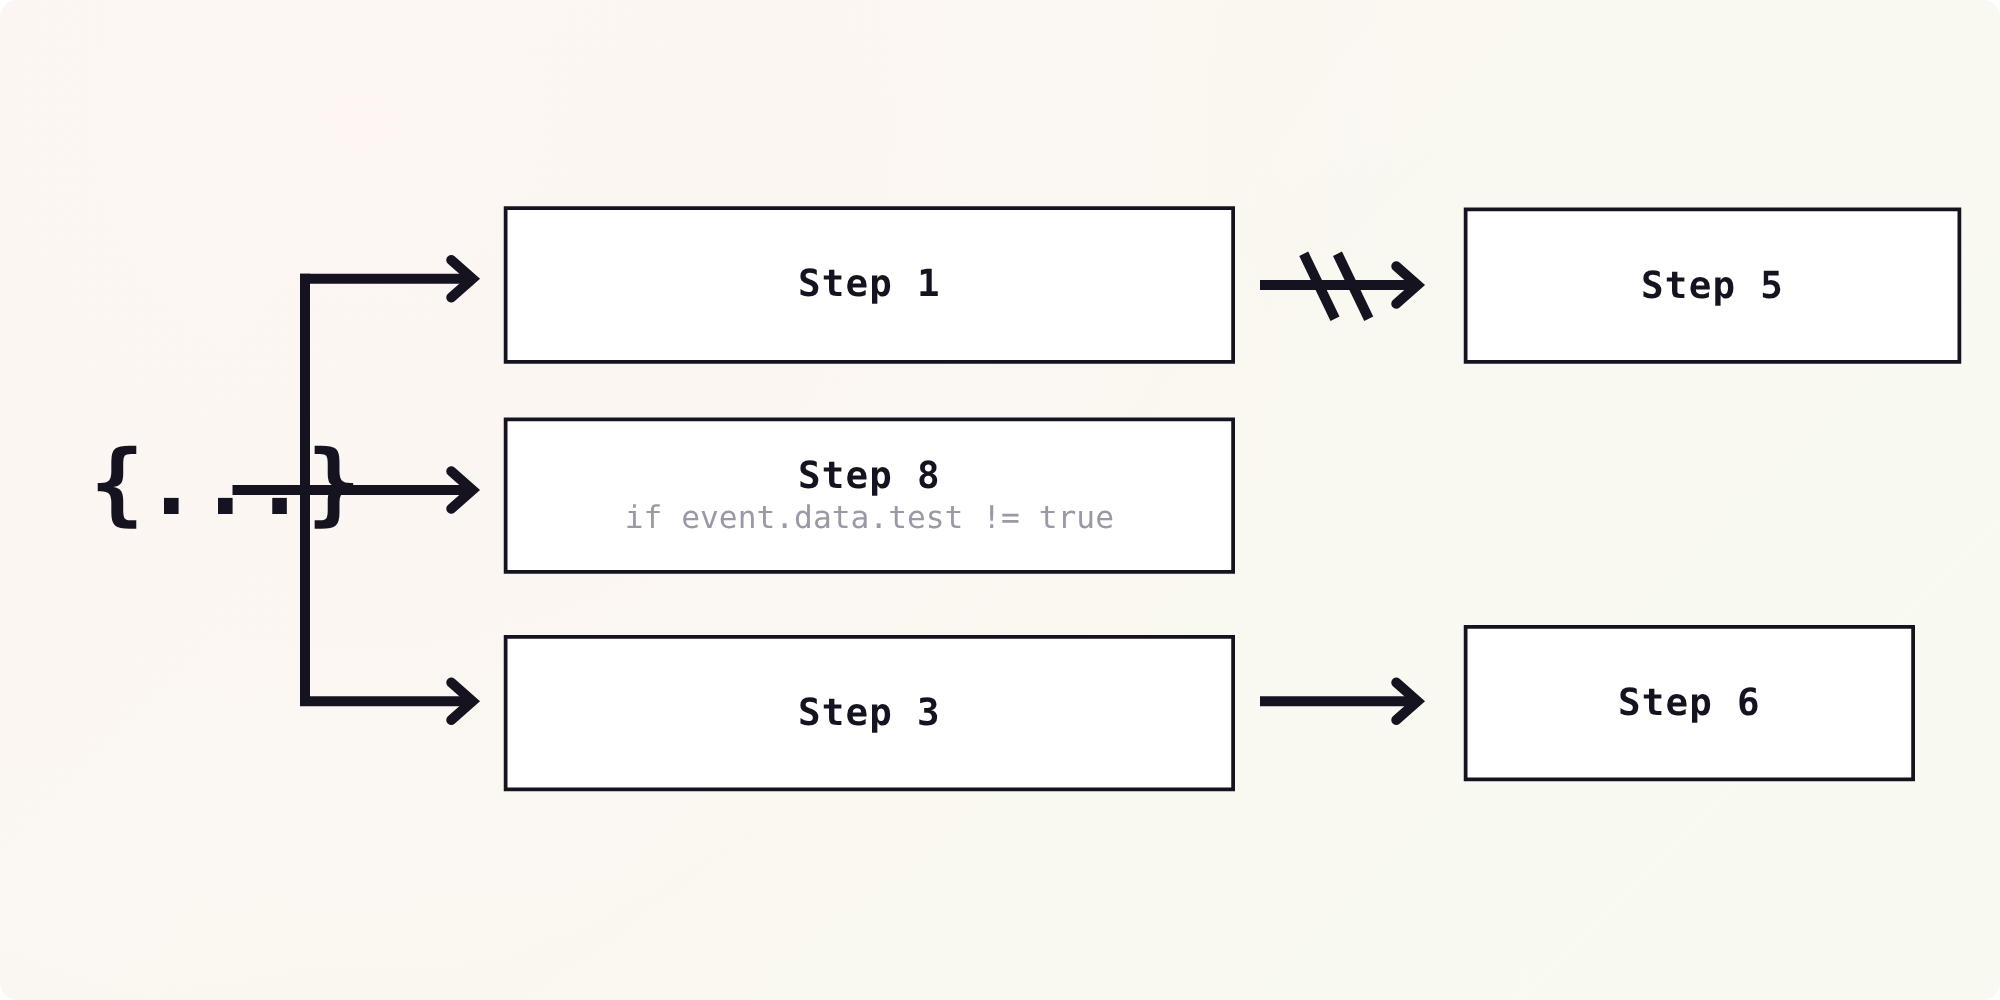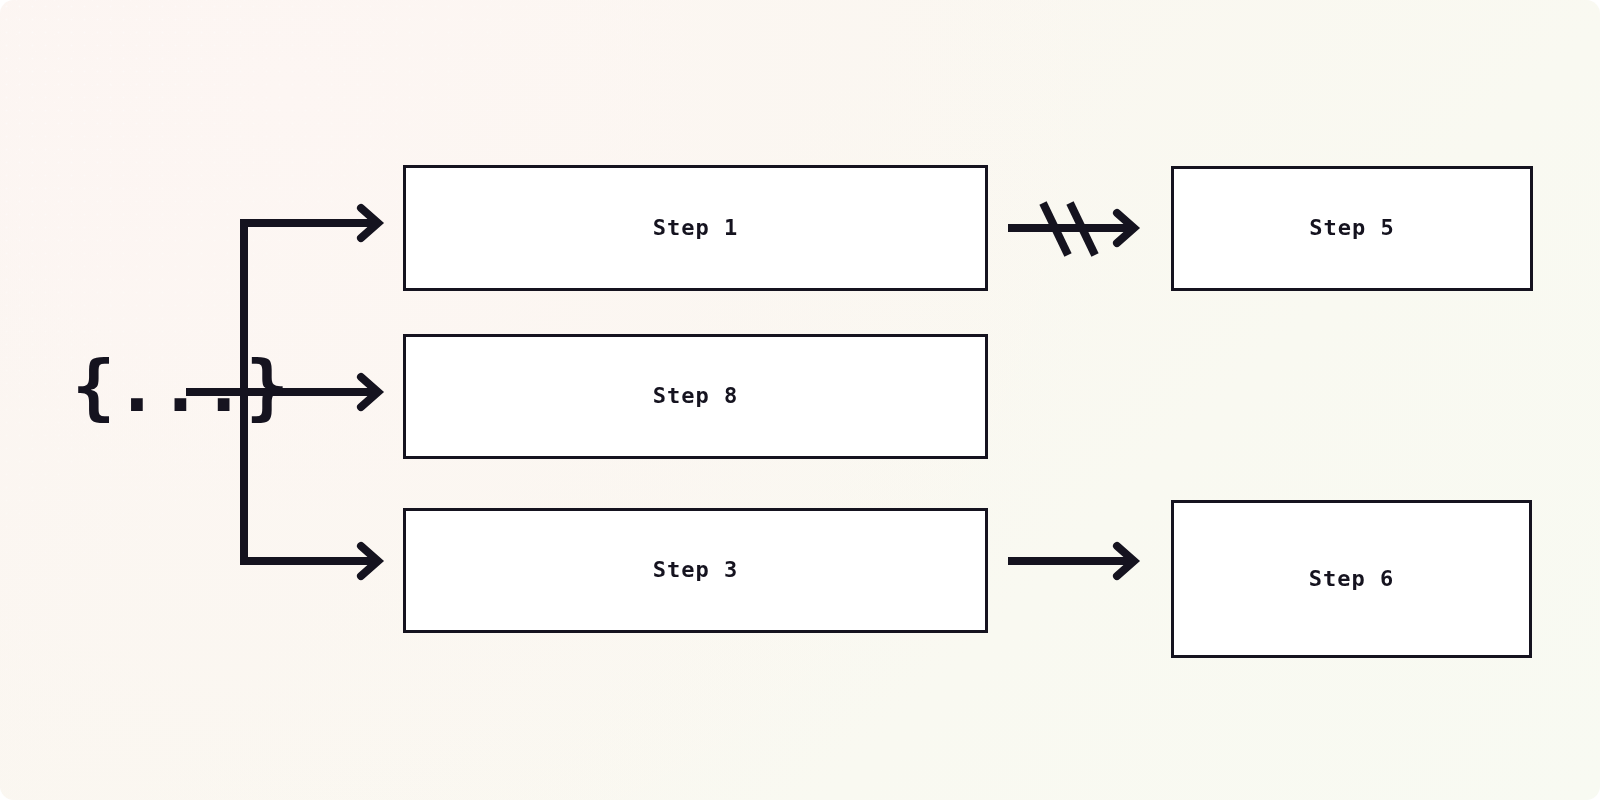--- a/index.html
+++ b/index.html
@@ -50,21 +50,21 @@
     border: 3px solid #15131f;
     box-sizing: border-box;
     display: flex;
     flex-direction: column;
     align-items: center;
     justify-content: center;
   }
   .step-title {
     font-family: "DejaVu Sans Mono", monospace;
     font-weight: bold;
-    font-size: 22px;
+    font-size: 30px;
     letter-spacing: 1px;
     color: #15131f;
     line-height: 1.12;
     white-space: pre;
   }
   .step-cond {
     font-family: "DejaVu Sans Mono", monospace;
     font-weight: normal;
     font-size: 25px;
     color: #9a9aa6;
@@ -134,26 +134,27 @@
   </svg>
 
   <div class="json-token" style="left:72px; top:350px;">{...}</div>
 
   <div class="step-box" style="left:403px; top:165px; width:585px; height:126px;">
     <div class="step-title">Step 1</div>
   </div>
 
   <div class="step-box" style="left:403px; top:334px; width:585px; height:125px;">
     <div class="step-title">Step 8</div>
+    <div class="step-cond">if event.data.test != true</div>
   </div>
 
   <div class="step-box" style="left:403px; top:508px; width:585px; height:125px;align-items:center;">
     <div class="step-title">Step 3</div>
   </div>
 
-  <div class="step-box" style="left:1171px; top:166px; width:362px; height:125px;">
+  <div class="step-box" style="left:1171px; top:166px; width:398px; height:125px;">
     <div class="step-title">Step 5</div>
   </div>
 
-  <div class="step-box" style="left:1171px; top:500px; width:361px; height:158px;">
+  <div class="step-box" style="left:1171px; top:500px; width:361px; height:125px;">
     <div class="step-title">Step 6</div>
   </div>
 </div>
 
 </body></html>

